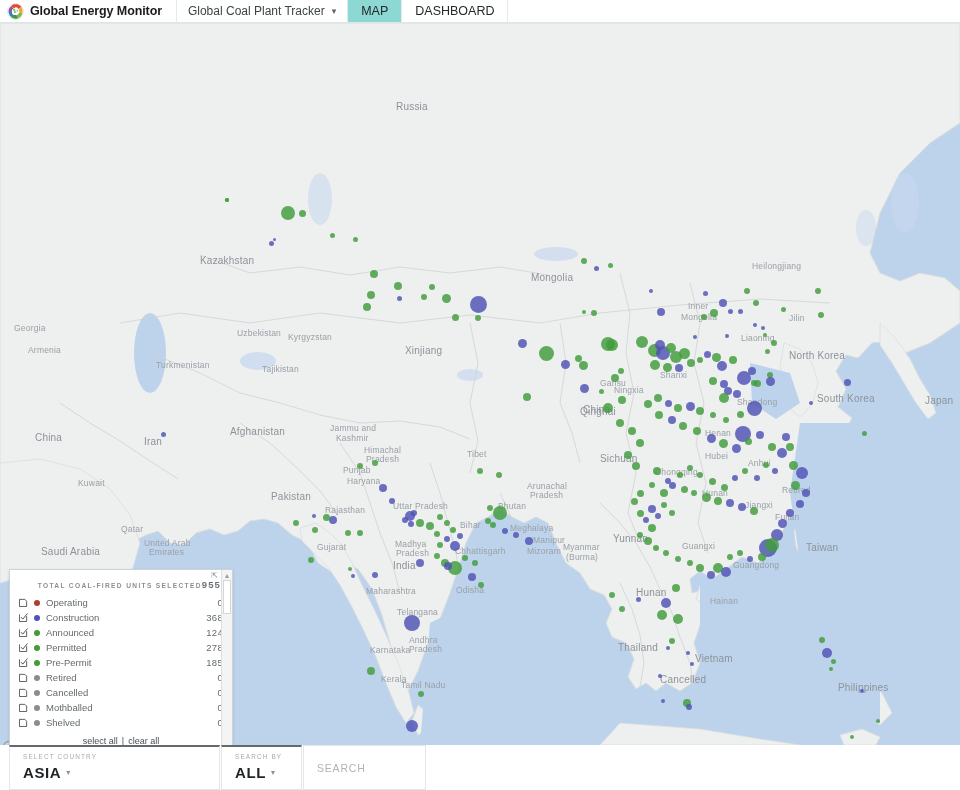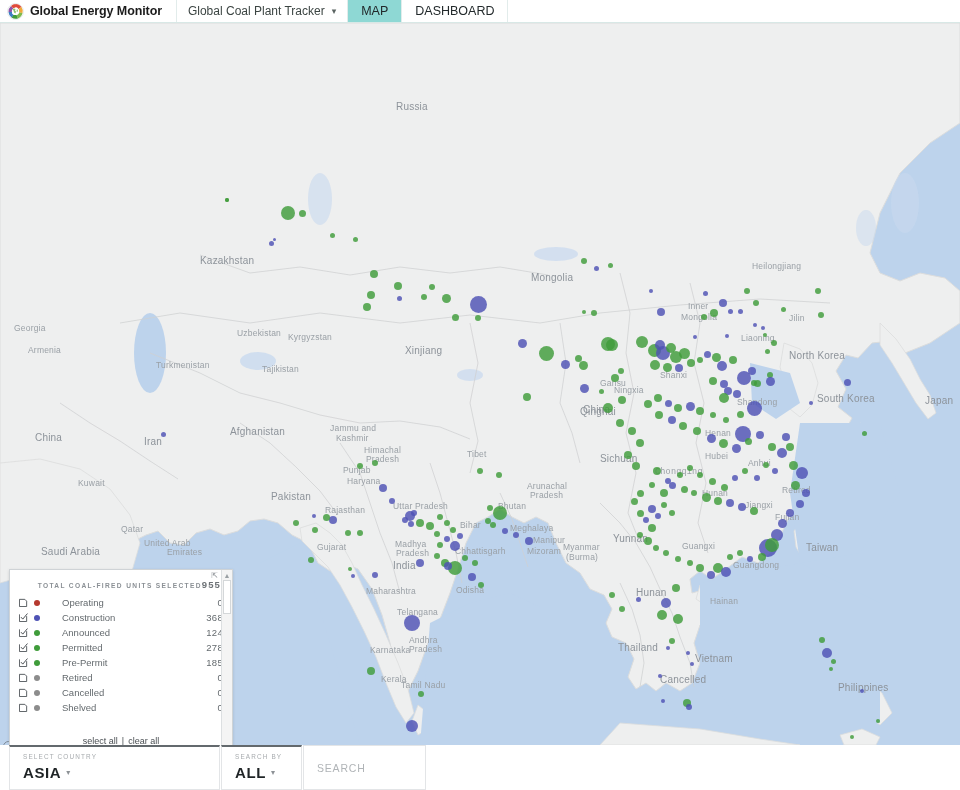--- a/index.html
+++ b/index.html
@@ -111,21 +111,21 @@
   .legrow {
     display: flex; align-items: center;
     height: 15px; cursor: pointer;
   }
   .cbox {
     width: 9px; height: 9px; margin-right: 6px;
     position: relative; flex: none;
   }
   .cbox svg { display: block; }
   .ldot { width: 6px; height: 6px; border-radius: 50%; margin-right: 6px; flex: none; }
-  .llabel { font-size: 9.5px; color: #646a6e; flex: 1; margin-left: 16px; }
+  .llabel { font-size: 9.5px; color: #646a6e; flex: 1; }
   .lcount { font-size: 9.5px; color: #646a6e; text-align: right; letter-spacing: 0.3px; }
   #legend-foot {
     height: 20px; display: flex; align-items: center; justify-content: center;
     gap: 4px; padding-bottom: 3px;
   }
   #legend-foot a {
     font-size: 9px; color: #4a4f53; text-decoration: underline; cursor: pointer;
   }
   #legend-foot .sep { font-size: 9px; color: #4a4f53; }
   #legend-scroll {
@@ -317,21 +317,21 @@
       <div class="maplabel" style="left: 156px; top: 337px;">Turkmenistan</div>
       <div class="maplabel" style="left: 288px; top: 309px;">Kyrgyzstan</div>
       <div class="maplabel" style="left: 262px; top: 341px;">Tajikistan</div>
       <div class="maplabel" style="left: 14px; top: 300px;">Georgia</div>
       <div class="maplabel" style="left: 28px; top: 322px;">Armenia</div>
       <div class="maplabel big" style="left: 35px; top: 409px;">China</div>
       <div class="maplabel big" style="left: 144px; top: 413px;">Iran</div>
       <div class="maplabel" style="left: 78px; top: 455px;">Kuwait</div>
       <div class="maplabel" style="left: 121px; top: 501px;">Qatar</div>
       <div class="maplabel" style="left: 144px; top: 515px;">United Arab</div>
-      <div class="maplabel" style="left: 167px; top: 524px;">Emirates</div>
+      <div class="maplabel" style="left: 149px; top: 524px;">Emirates</div>
       <div class="maplabel big" style="left: 41px; top: 523px;">Saudi Arabia</div>
       <div class="maplabel big" style="left: 230px; top: 403px;">Afghanistan</div>
       <div class="maplabel big" style="left: 271px; top: 468px;">Pakistan</div>
       <div class="maplabel" style="left: 330px; top: 400px;">Jammu and</div>
       <div class="maplabel" style="left: 336px; top: 410px;">Kashmir</div>
       <div class="maplabel" style="left: 364px; top: 422px;">Himachal</div>
       <div class="maplabel" style="left: 366px; top: 431px;">Pradesh</div>
       <div class="maplabel" style="left: 343px; top: 442px;">Punjab</div>
       <div class="maplabel" style="left: 347px; top: 453px;">Haryana</div>
       <div class="maplabel" style="left: 325px; top: 482px;">Rajasthan</div>
@@ -370,21 +370,21 @@
       <div class="maplabel big" style="left: 817px; top: 370px;">South Korea</div>
       <div class="maplabel big" style="left: 925px; top: 372px;">Japan</div>
       <div class="maplabel" style="left: 660px; top: 347px;">Shanxi</div>
       <div class="maplabel" style="left: 614px; top: 362px;">Ningxia</div>
       <div class="maplabel" style="left: 600px; top: 355px;">Gansu</div>
       <div class="maplabel" style="left: 737px; top: 374px;">Shandong</div>
       <div class="maplabel" style="left: 705px; top: 405px;">Henan</div>
       <div class="maplabel big" style="left: 600px; top: 430px;">Sichuan</div>
       <div class="maplabel" style="left: 705px; top: 428px;">Hubei</div>
       <div class="maplabel" style="left: 748px; top: 435px;">Anhui</div>
-      <div class="maplabel" style="left: 655px; top: 444px; font-family: Liberation Mono, monospace;">Chongqing</div>
+      <div class="maplabel" style="left: 655px; top: 444px;">Chongqing</div>
       <div class="maplabel" style="left: 702px; top: 465px;">Hunan</div>
       <div class="maplabel" style="left: 745px; top: 477px;">Jiangxi</div>
       <div class="maplabel" style="left: 782px; top: 462px;">Retired</div>
       <div class="maplabel" style="left: 775px; top: 489px;">Fujian</div>
       <div class="maplabel big" style="left: 613px; top: 510px;">Yunnan</div>
       <div class="maplabel" style="left: 682px; top: 518px;">Guangxi</div>
       <div class="maplabel big" style="left: 806px; top: 519px;">Taiwan</div>
       <div class="maplabel" style="left: 733px; top: 537px;">Guangdong</div>
       <div class="maplabel" style="left: 710px; top: 573px;">Hainan</div>
       <div class="maplabel big" style="left: 636px; top: 564px;">Hunan</div>
@@ -732,20 +732,30 @@
             <span class="llabel">Cancelled</span>
             <span class="lcount">0</span>
           </div>
           <div class="legrow">
             <span class="cbox">
               <svg width="9" height="9" viewBox="0 0 10 10">
                 <path d="M0.5 1.5 L0.5 9.5 L8.5 9.5 L8.5 3.5 L6.5 1.5 Z" fill="none" stroke="#4a4f53" stroke-width="1"></path>
               </svg>
             </span>
             <span class="ldot" style="background: rgb(140, 140, 140);"></span>
+            <span class="llabel">Mothballed</span>
+            <span class="lcount">0</span>
+          </div>
+          <div class="legrow">
+            <span class="cbox">
+              <svg width="9" height="9" viewBox="0 0 10 10">
+                <path d="M0.5 1.5 L0.5 9.5 L8.5 9.5 L8.5 3.5 L6.5 1.5 Z" fill="none" stroke="#4a4f53" stroke-width="1"></path>
+              </svg>
+            </span>
+            <span class="ldot" style="background: rgb(140, 140, 140);"></span>
             <span class="llabel">Shelved</span>
             <span class="lcount">0</span>
           </div>
         </div>
     </div>
     <div id="legend-foot">
       <a>select all</a>
       <span class="sep">|</span>
       <a>clear all</a>
     </div>

